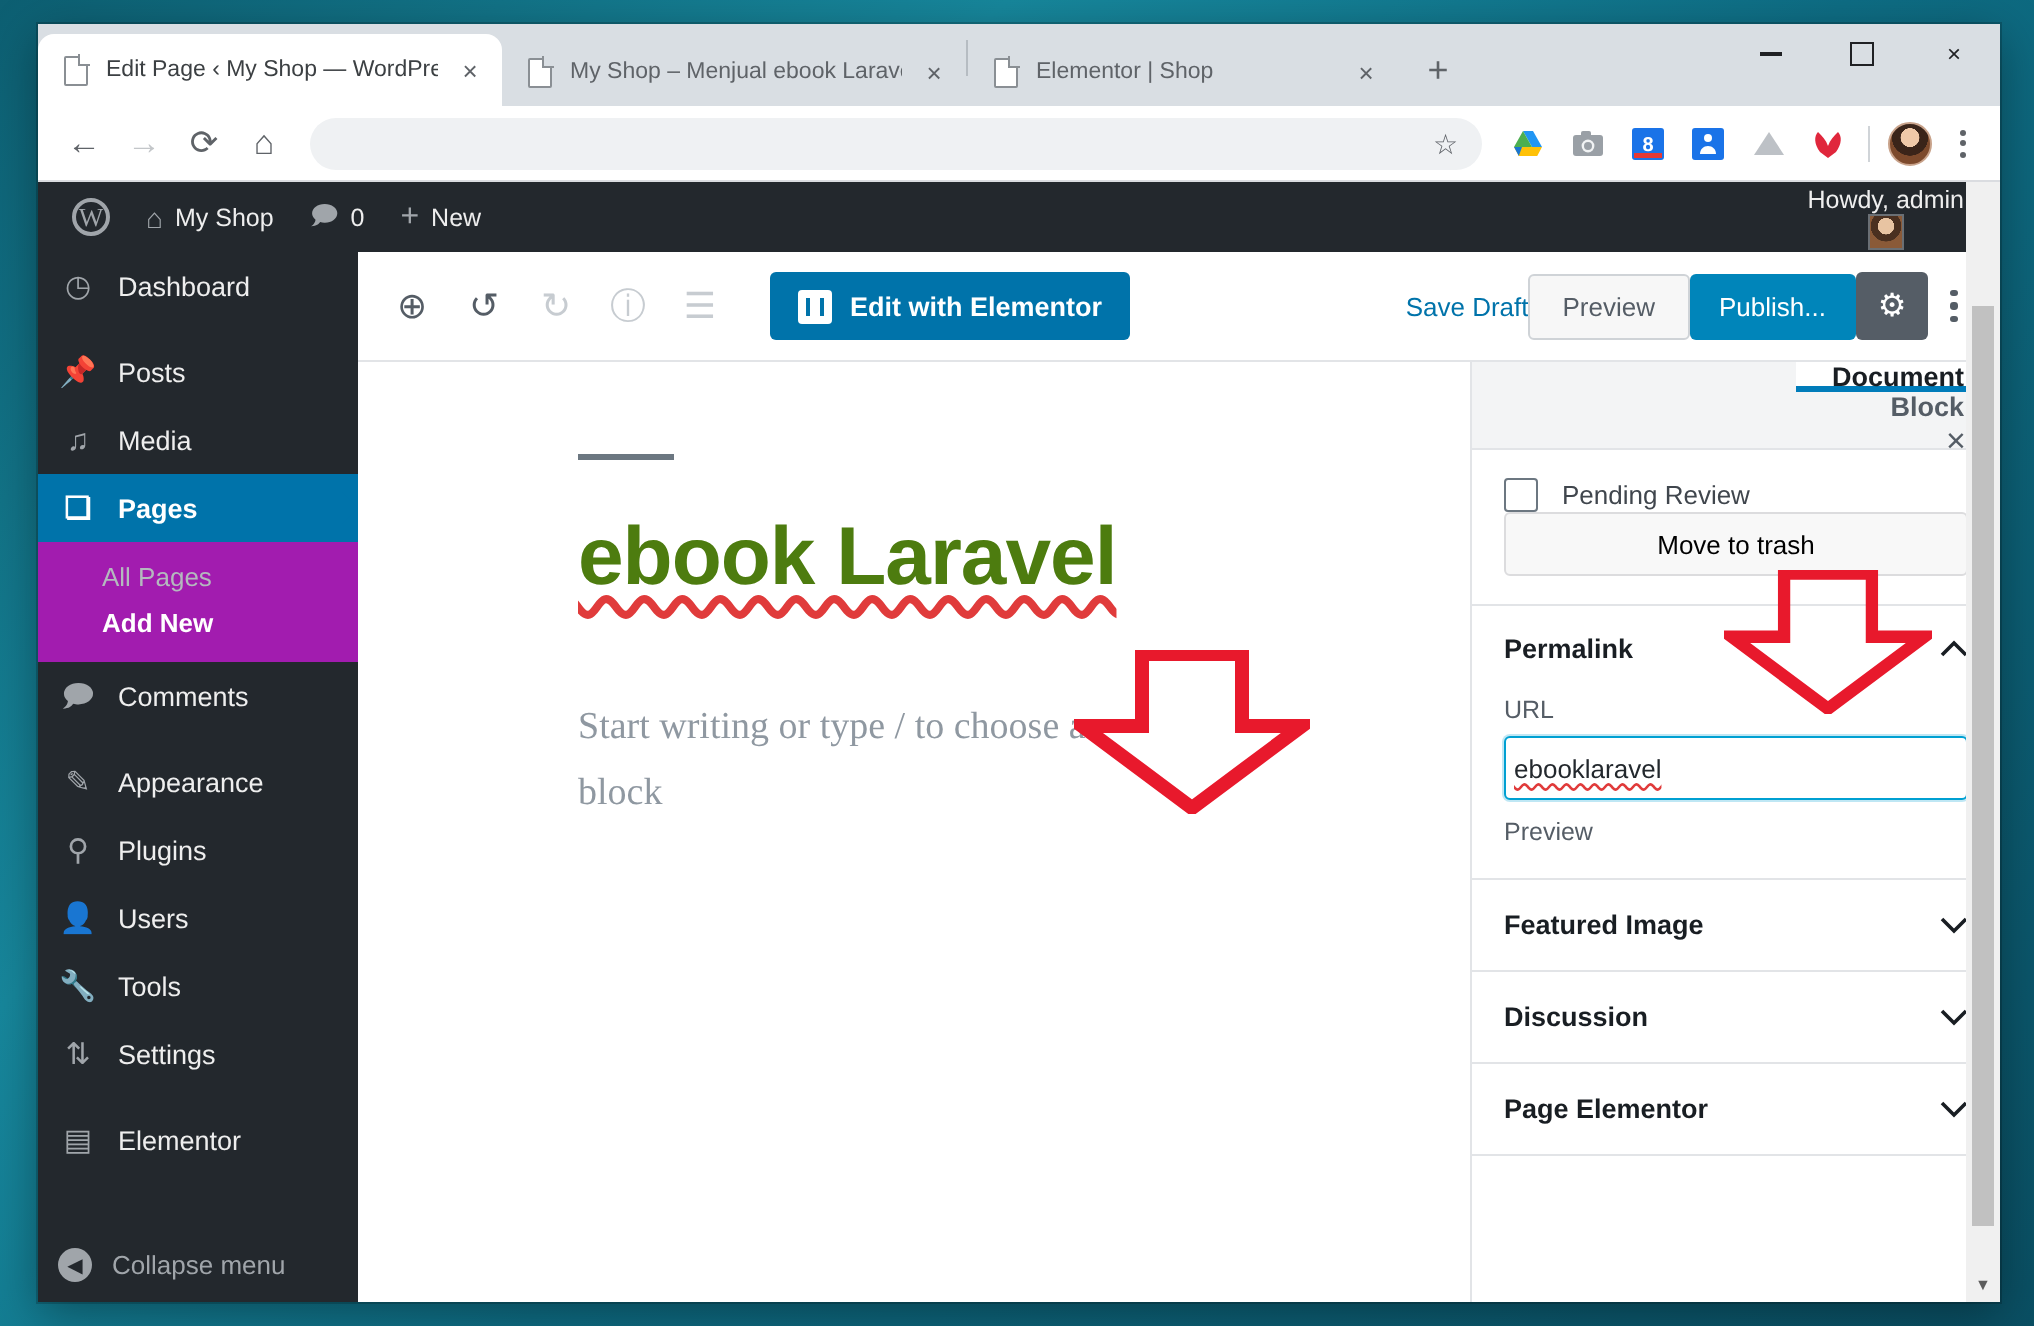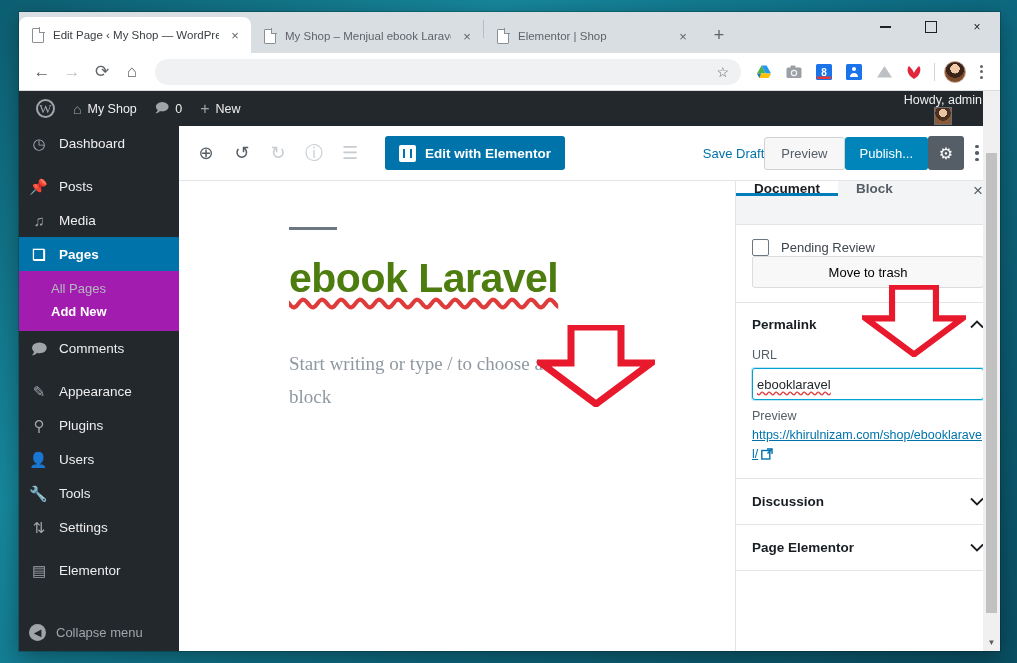--- a/index.html
+++ b/index.html
@@ -235,22 +235,22 @@
     margin-top: 46px; font-size: 19px; color: #8f98a1; line-height: 1.75;
     font-family: "Liberation Serif", serif; max-width: 260px;
   }
   
   #settings-panel {
     width: 265px; flex: 0 0 265px; background: #fff;
     border-left: 1px solid #e2e4e7; display: flex; flex-direction: column;
     position: relative;
   }
   #panel-tabs {
-    height: 44px; display: flex; align-items: flex-start;
-    border-bottom: 1px solid #e2e4e7; background: #f3f4f5;
+    height: 44px; display: flex; align-items: flex-end;
+    border-bottom: 1px solid #e2e4e7; background: #f3f4f5; flex-direction: column;
   }
   .panel-tab {
     padding: 0 18px; display: flex; align-items: center;
     font-size: 13.5px; font-weight: 600; color: #555d66;
   }
   .panel-tab.active {
     color: #191e23; background: #fff;
     box-shadow: inset 0 -3px 0 #007cba;
   }
   #panel-close {
@@ -547,33 +547,36 @@
                   <svg width="14" height="9" viewBox="0 0 14 9">
                       <polyline points="1,7.5 7,1.5 13,7.5" fill="none" stroke="#191e23" stroke-width="1.8"></polyline>
                     </svg>
                 </span>
               </div>
               <div id="url-label">URL</div>
               <div id="url-input">
                 <span id="url-value">ebooklaravel</span>
               </div>
               <div id="preview-label">Preview</div>
-              <div>
-                <span id="preview-link">https://khirulnizam.com/shop/ebooklaravel/</span><span class="ext-link-ico"><svg width="12" height="12" viewBox="0 0 12 12">
-                      <rect x="0.8" y="2.5" width="8" height="8.5" fill="none" stroke="#0073aa" stroke-width="1.4"></rect>
-                      <polyline points="6,1 11,1 11,6" fill="none" stroke="#0073aa" stroke-width="1.4"></polyline>
-                      <line x1="11" y1="1" x2="6.5" y2="5.5" stroke="#0073aa" stroke-width="1.4"></line>
-                    </svg></span>
-              </div>
 
               <svg class="red-arrow" style="left:126px; top:-18px;" width="104" height="72" viewBox="0 0 118 82">
                 <polygon points="34,2 84,2 84,38 114,38 59,79 4,38 34,38" fill="none" stroke="#e8192c" stroke-width="7" stroke-linejoin="miter"></polygon>
               </svg>
             </div>
 
+            <div class="collapsible">
+              <div class="section-head">
+                <span>Featured Image</span>
+                <span class="chev">
+                  <svg width="14" height="9" viewBox="0 0 14 9">
+                      <polyline points="1,1.5 7,7.5 13,1.5" fill="none" stroke="#191e23" stroke-width="1.8"></polyline>
+                    </svg>
+                </span>
+              </div>
+            </div>
             <div class="collapsible">
               <div class="section-head">
                 <span>Discussion</span>
                 <span class="chev">
                   <svg width="14" height="9" viewBox="0 0 14 9">
                       <polyline points="1,1.5 7,7.5 13,1.5" fill="none" stroke="#191e23" stroke-width="1.8"></polyline>
                     </svg>
                 </span>
               </div>
             </div>

